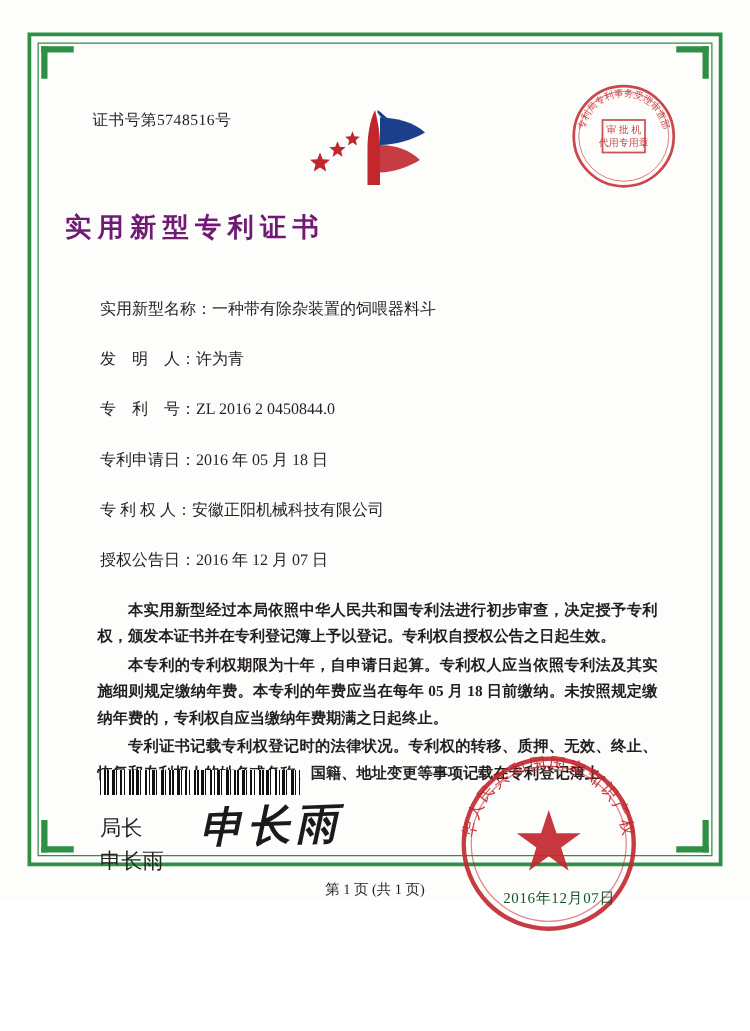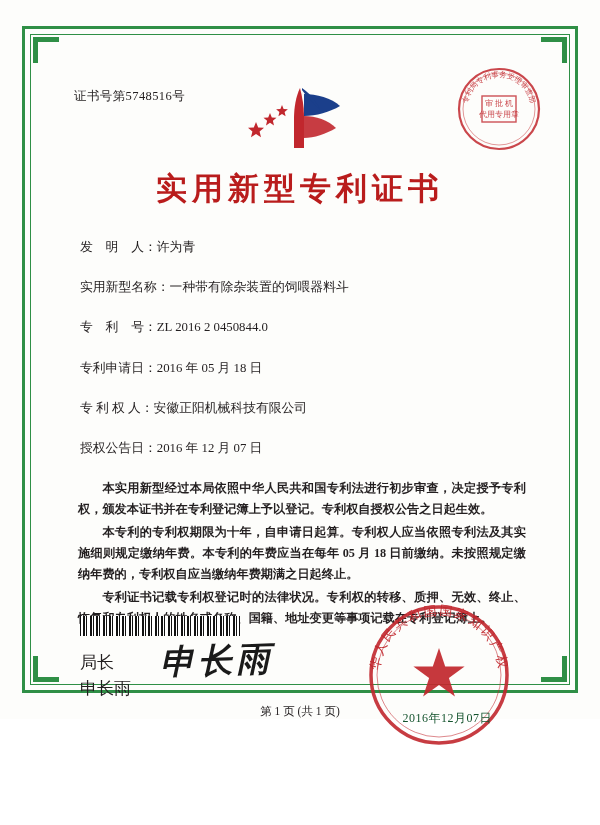--- a/index.html
+++ b/index.html
@@ -90,26 +90,26 @@
     height: 86px;
   }
   .seal-top svg { display:block; }
 
   
   .title {
     position: absolute;
     left: 0;
     right: 0;
     top: 108px;
-    text-align: center;
+    text-align: left;
     font-family: "Liberation Serif", serif;
-    font-size: 31px;
+    font-size: 21px;
     font-weight: bold;
     letter-spacing: 5px;
-    color: #b91c1c;
+    color: #701a75;
   }
 
   
   .fields {
     position: absolute;
     left: 28px;
     right: 20px;
     top: 178px;
     font-size: 12.8px;
     line-height: 1.5;
@@ -252,24 +252,24 @@
         <text font-family="Liberation Serif, serif" font-size="7.5" fill="#c1272d" opacity="0.85">
           <textPath href="#arcTop" startOffset="50%" text-anchor="middle">专利局专利事务受理审查部</textPath>
         </text>
       </svg>
     </div>
 
     <div class="title">实用新型专利证书</div>
 
     <div class="fields">
       <div class="field">
+        <span class="label">实用新型名称：</span><span class="value">一种带有除杂装置的饲喂器料斗</span>
+      </div>
+      <div class="field">
         <span class="label">发　明　人：</span><span class="value">许为青</span>
-      </div>
-      <div class="field">
-        <span class="label">实用新型名称：</span><span class="value">一种带有除杂装置的饲喂器料斗</span>
       </div>
       <div class="field">
         <span class="label">专　利　号：</span><span class="value">ZL 2016 2 0450844.0</span>
       </div>
       <div class="field">
         <span class="label">专利申请日：</span><span class="value">2016 年 05 月 18 日</span>
       </div>
       <div class="field">
         <span class="label">专 利 权 人：</span><span class="value">安徽正阳机械科技有限公司</span>
       </div>

